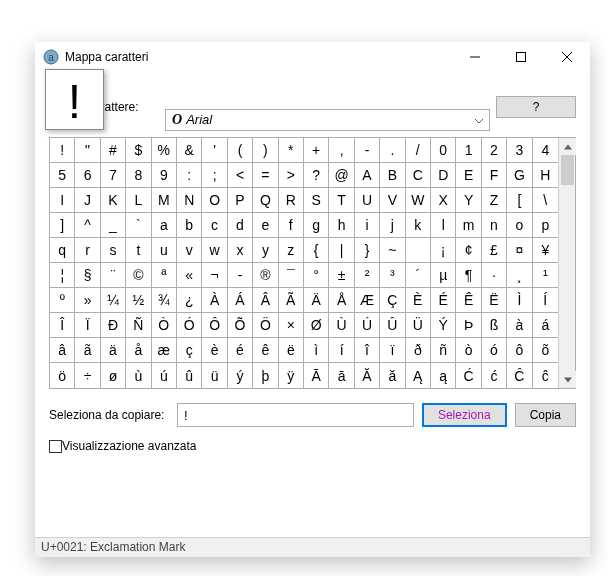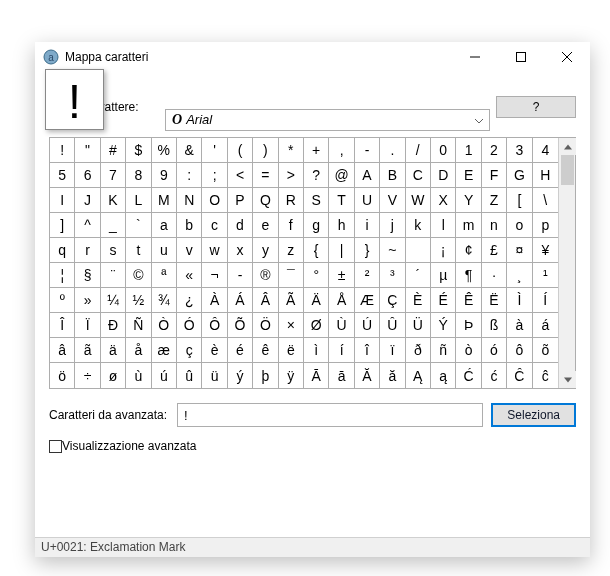--- a/index.html
+++ b/index.html
@@ -24,21 +24,21 @@
 .grid .cell:nth-last-child(-n+20) { border-bottom: none; }
 .scrollbar { width: 17px; background: #f0f0f0; position: relative; border-left: 1px solid #cdcdcd; }
 .sbtn { position: absolute; left: 0; width: 17px; height: 17px; background: #f0f0f0; display: flex; align-items: center; justify-content: center; cursor: pointer; }
 .sbtn svg { width: 8px; height: 8px; fill: #606060; }
 .sbtn.up { top: 0; } .sbtn.down { bottom: 0; }
 .thumb { position: absolute; top: 17px; left: 2px; width: 13px; height: 30px; background: #cdcdcd; }
 .preview { position: absolute; top: 69px; left: 45px; width: 59px; margin-left: 0; background: #fff; border: 1px solid #888; display: flex; align-items: center; justify-content: center; font-family: Arial; font-size: 48px; padding: 4px 0 0 0; box-shadow: 2px 2px 5px rgba(0,0,0,0.3); }
 .copyrow { display: flex; align-items: center; margin-top: 14px; gap: 8px; }
 .copyinput { flex: 1; height: 24px; border: 1px solid #adadad; padding: 0 6px; font-family: Arial; font-size: 13px; }
 .btn { height: 24px; padding: 0 14px; border: 1px solid #adadad; background: #e1e1e1; cursor: pointer; font-size: 12px; }
-.btn.primary { border: 2px solid #0078d7; color: #0f172a; }
+.btn.primary { border: 2px solid #0078d7; color: #a21caf; }
 .checkrow { display: flex; align-items: center; margin-top: 12px; }
 .checkbox { width: 13px; height: 13px; border: 1px solid #333; background: #fff; cursor: pointer; }
 .status { position: absolute; bottom: 0; left: 0; right: 0; height: 20px; border-top: 1px solid #d0d0d0; background: #f0f0f0; padding: 2px 6px; font-size: 12px; color: #444; }
 </style>
 </head>
 <body>
 
 <div class="shadow">
   <div class="titlebar">
     <span class="icon">
@@ -292,23 +292,24 @@
         <div class="thumb"></div>
         <div class="sbtn down">
             <svg viewBox="0 0 8 5">
               <path d="M0 0 L4 5 L8 0 Z"></path>
             </svg>
           </div>
       </div>
     </div>
 
     <div class="copyrow">
-      <span class="label" style="width:120px">Caratteri da avanzata:</span>
+      <span class="label" style="width:120px">Seleziona da copiare:</span>
       <input class="copyinput" value="!" style="">
       <button class="btn primary">Seleziona</button>
+      <button class="btn">Copia</button>
     </div>
 
     <div class="checkrow">
       <div class="checkbox"></div>
       <span>Visualizzazione avanzata</span>
     </div>
   </div>
 
   <div class="status">U+0021: Exclamation Mark</div>
 </div>

